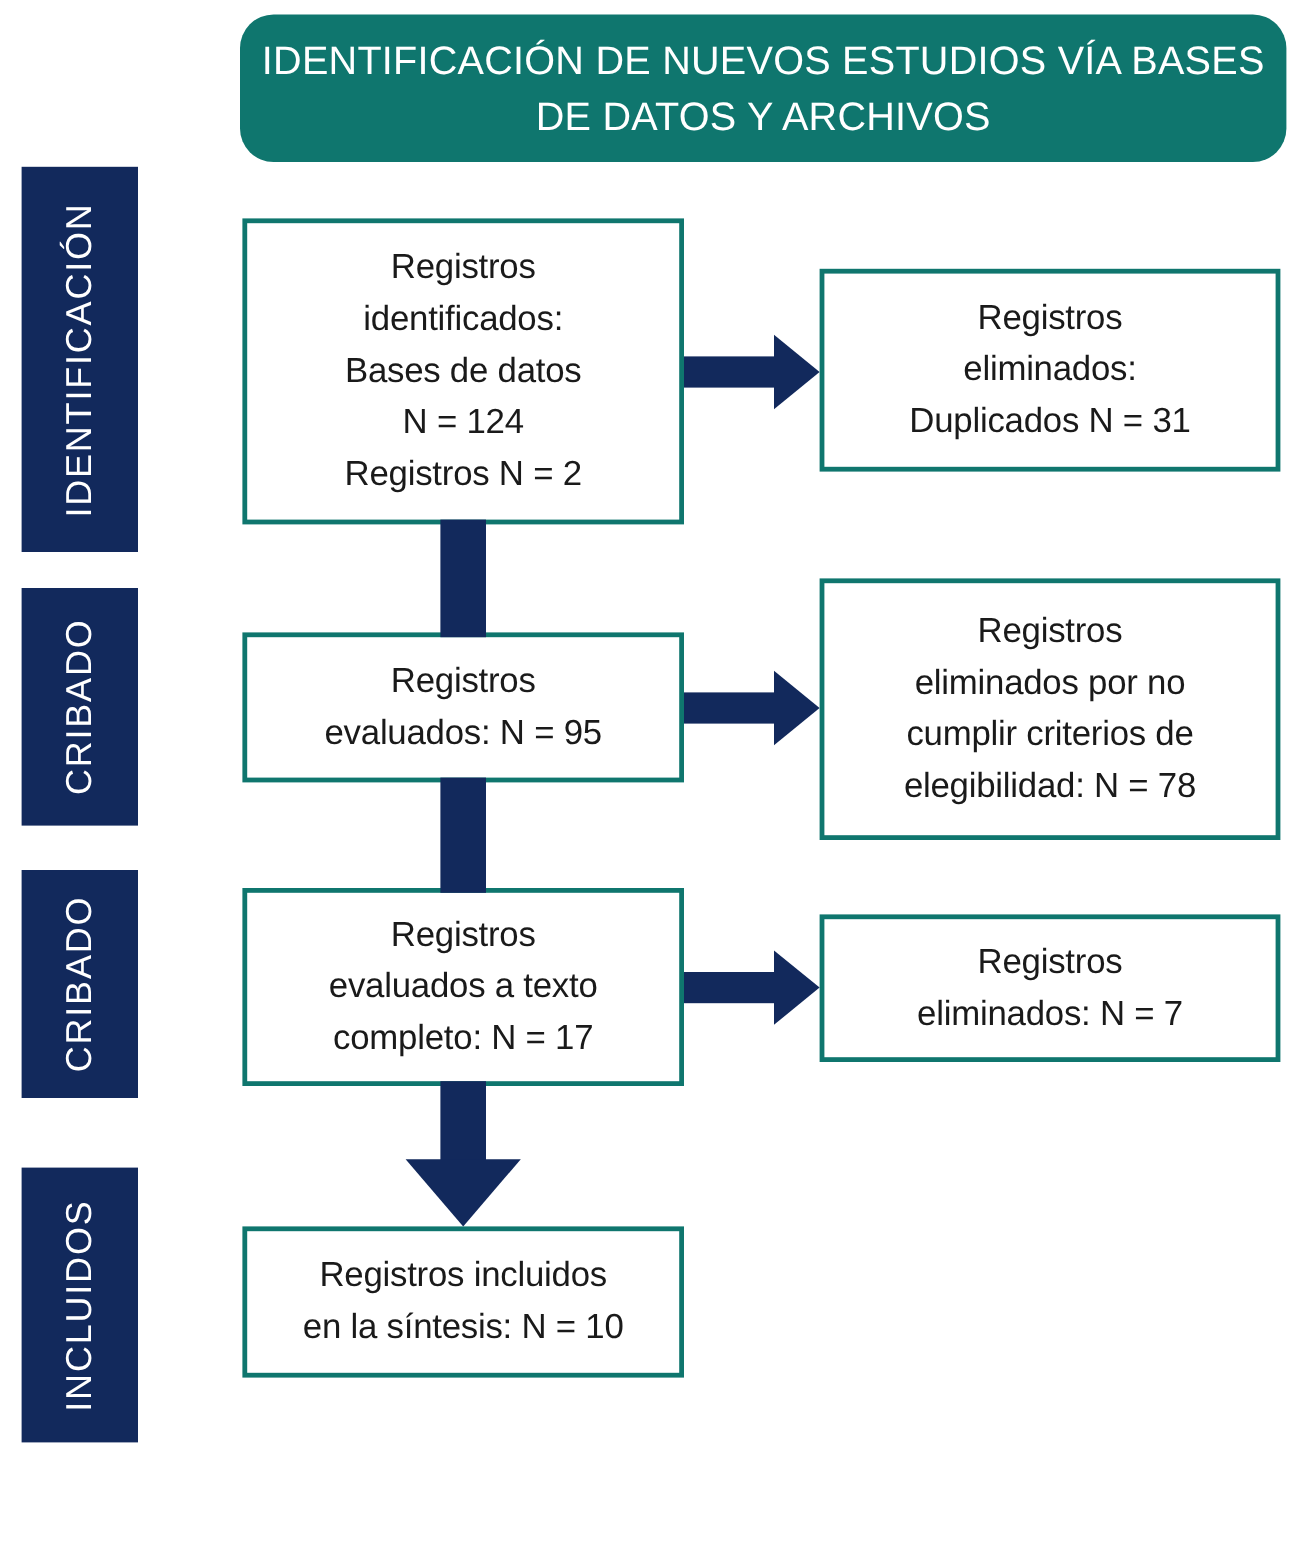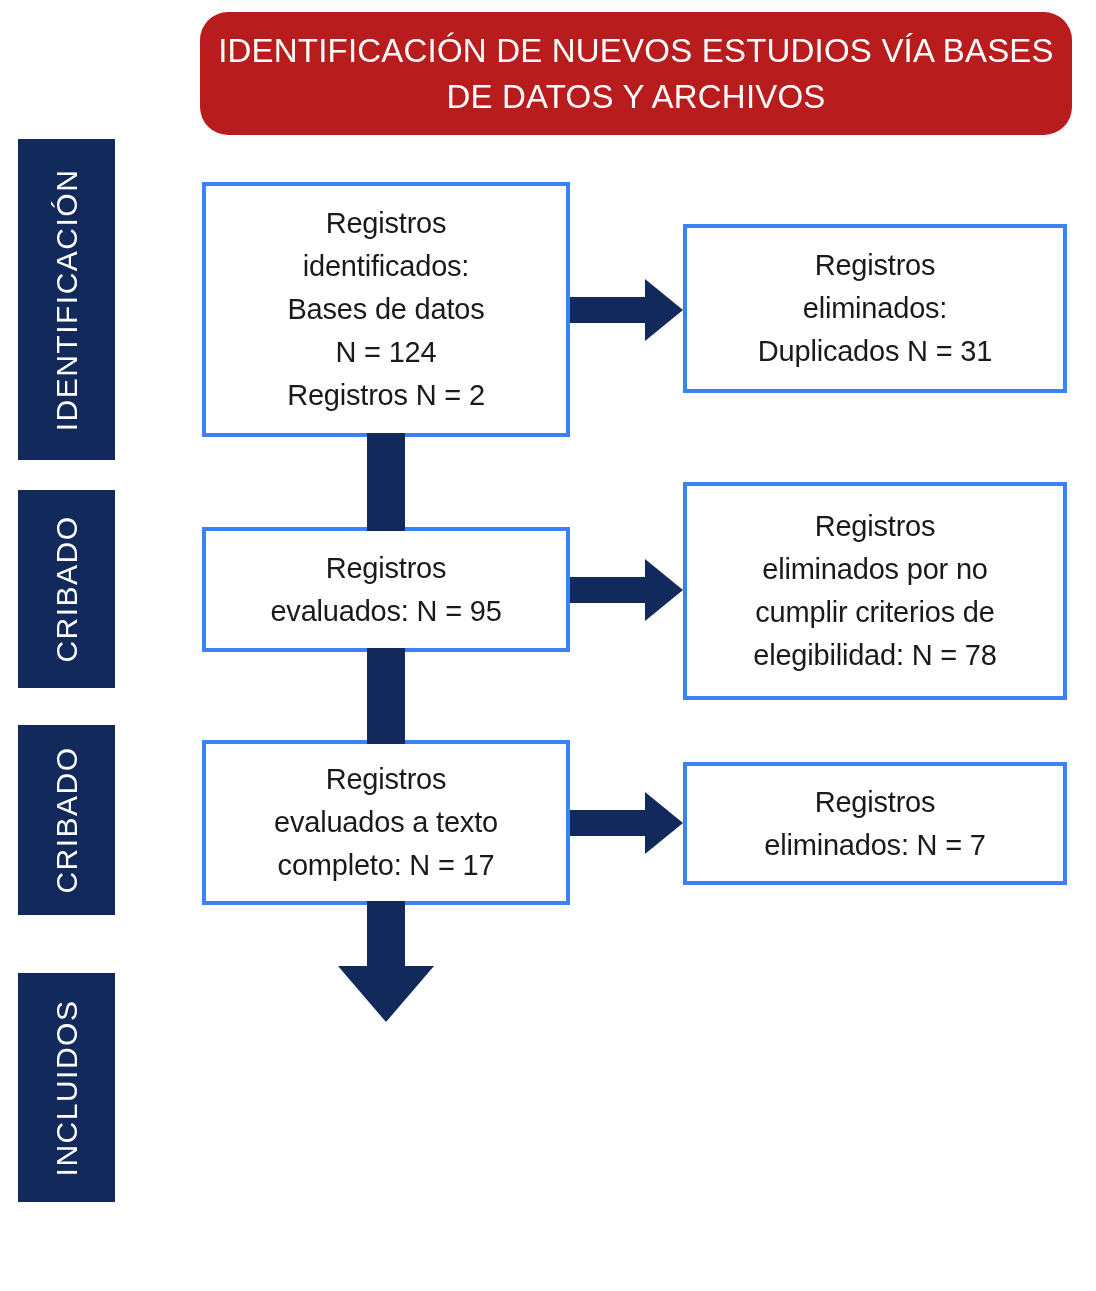--- a/index.html
+++ b/index.html
@@ -10,21 +10,21 @@
     background: #ffffff;
     font-family: "Liberation Sans", sans-serif;
     overflow: hidden;
   }
 
   
   .banner {
     position: absolute;
     left: 200px; top: 12px;
     width: 872px; height: 123px;
-    background: #b91c1c;
+    background: #0f766e;
     border-radius: 28px;
     display: flex; align-items: center; justify-content: center;
     color: #ffffff;
     font-size: 33px;
     line-height: 46px;
     text-align: center;
     white-space: pre-line;
     letter-spacing: 0.2px;
   }
 
@@ -46,21 +46,21 @@
   #stage-identificacion { top: 139px; height: 321px; }
   #stage-cribado-1      { top: 490px; height: 198px; }
   #stage-cribado-2      { top: 725px; height: 190px; }
   #stage-incluidos      { top: 973px; height: 229px; }
 
   
   .fbox {
     position: absolute;
     box-sizing: border-box;
     background: #ffffff;
-    border: 4px solid #3b82f6;
+    border: 4px solid #0f766e;
     display: flex; align-items: center; justify-content: center;
     color: #1a1a1a;
     font-size: 29px;
     line-height: 43px;
     text-align: center;
     white-space: pre-line;
     letter-spacing: -0.2px;
   }
   .main-col  { left: 202px; width: 368px; }
   .right-col { left: 683px; width: 384px; }
@@ -152,20 +152,24 @@
   </div>
   <div class="fbox main-col" id="box-screened">
     <span>Registros
 evaluados: N = 95</span>
   </div>
   <div class="fbox main-col" id="box-fulltext">
     <span>Registros
 evaluados a texto
 completo: N = 17</span>
   </div>
+  <div class="fbox main-col" id="box-included">
+    <span>Registros incluidos
+en la síntesis: N = 10</span>
+  </div>
 
   <div class="fbox right-col" id="box-excluded-1">
     <span>Registros
 eliminados:
 Duplicados N = 31</span>
   </div>
   <div class="fbox right-col" id="box-excluded-2">
     <span>Registros
 eliminados por no
 cumplir criterios de

